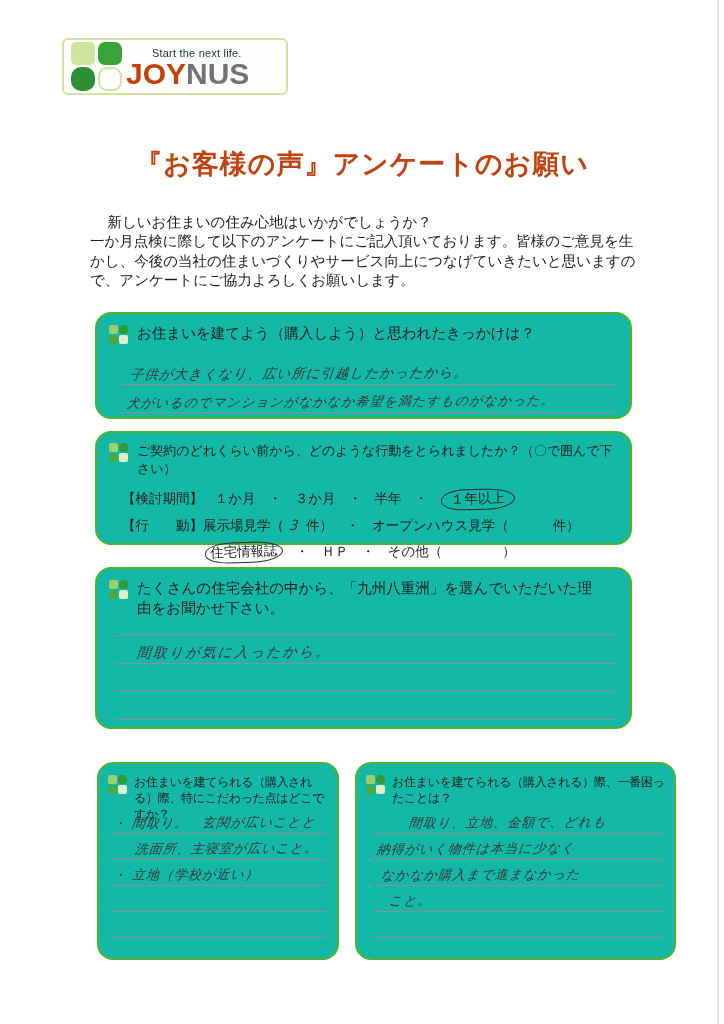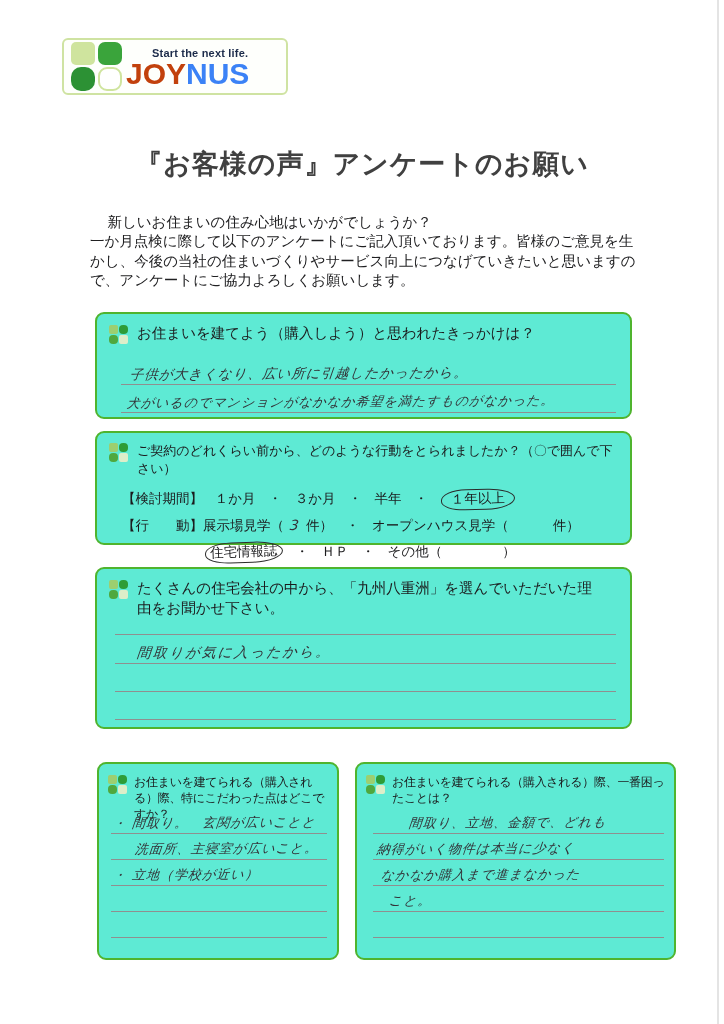--- a/index.html
+++ b/index.html
@@ -12,33 +12,33 @@
              border:2px solid #cfe3a2;border-radius:6px;box-sizing:border-box;
              display:flex;align-items:center;padding:2px 4px;}
   .clover{position:relative;width:54px;height:50px;flex:none;margin-left:2px;}
   .clover i{position:absolute;display:block;}
   .cl-tl{left:1px;top:0;width:24px;height:23px;background:#cfe49e;border-radius:5px;}
   .cl-tr{left:28px;top:0;width:24px;height:23px;background:#3aa43b;border-radius:7px;}
   .cl-bl{left:1px;top:25px;width:24px;height:24px;background:#2c9134;border-radius:10px;}
   .cl-br{left:28px;top:25px;width:24px;height:24px;background:#ffffff;border:2px solid #cfe49e;
          border-radius:9px;box-sizing:border-box;}
   .logo-text{padding-left:2px;margin-top:2px;}
-  .logo-tagline{font-size:11px;font-weight:bold;color:#1c2b4a;padding-left:26px;letter-spacing:.2px;}
+  .logo-tagline{font-size:11px;font-weight:normal;color:#1c2b4a;padding-left:26px;letter-spacing:.2px;}
   .logo-brand{font-size:30px;font-weight:bold;line-height:1;letter-spacing:0px;margin-top:0px;}
   .brand-joy{color:#c2410c;}
-  .brand-nus{color:#3b82f6;}
+  .brand-nus{color:#737373;}
 
   
   .page-title{position:absolute;left:0;top:146px;width:100%;text-align:center;
-              font-size:27px;font-weight:bold;color:#404040;letter-spacing:1px;}
+              font-size:27px;font-weight:bold;color:#c2410c;letter-spacing:1px;}
   .intro{position:absolute;left:90px;top:213px;width:554px;font-size:14.5px;line-height:1.34;color:#202022;}
   .intro-greeting{text-indent:1.2em;}
 
   
-  .qbox{position:absolute;background:#5eead4;border:2.5px solid #4fb42e;border-radius:9px;box-sizing:border-box;}
+  .qbox{position:absolute;background:#14b8a6;border:2.5px solid #4fb42e;border-radius:16px;box-sizing:border-box;}
   #box1{left:95px;top:312px;width:537px;height:107px;}
   #box2{left:95px;top:431px;width:537px;height:114px;}
   #box3{left:95px;top:567px;width:537px;height:162px;}
   #box4{left:97px;top:762px;width:242px;height:198px;}
   #box5{left:355px;top:762px;width:321px;height:198px;}
 
   .qhead{display:flex;gap:9px;padding:10px 16px 0 12px;font-size:14.5px;line-height:1.35;color:#1b1b1d;}
   .qhead.small{font-size:13px;padding-top:9px;}
   .qhead.tiny{font-size:12px;letter-spacing:-0.3px;gap:7px;padding:10px 8px 0 9px;}
 

